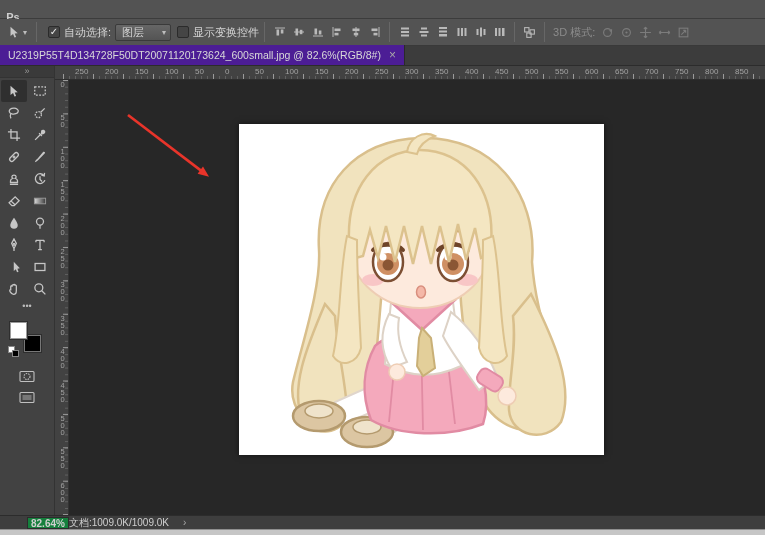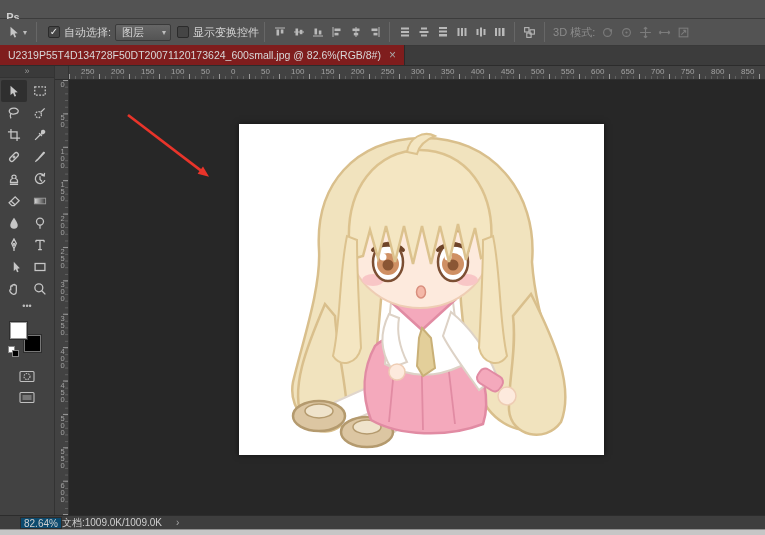--- a/index.html
+++ b/index.html
@@ -19,21 +19,21 @@
   .caret { font-size:8px; color:#bdbdbd; }
   .checkbox { width:12px; height:12px; background:#454545; border:1px solid #2b2b2b; border-radius:2px; margin:0 4px 0 6px; font-size:10px; line-height:10px; text-align:center; color:#eee; }
   .dropdown { display:flex; align-items:center; justify-content:space-between; width:56px; height:17px; margin-left:4px; padding:0 4px 0 6px; background:linear-gradient(#666,#545454); border:1px solid #3a3a3a; border-radius:2px; }
   .opt-icon { width:17px; height:15px; display:flex; align-items:center; justify-content:center; margin:0 1px; }
   .opt-icon svg { stroke:#b9b9b9; fill:#b9b9b9; }
   .disabled-label { color:#8b8b8b; margin:0 3px; }
   .opt-icon.dis svg { stroke:#7c7c7c; fill:#7c7c7c; }
 
   
   #tabbar { position:absolute; top:46px; left:0; right:0; height:20px; background:#3c3c3c; border-bottom:1px solid #2c2c2c; display:flex; align-items:flex-end; }
-  .doc-tab { height:20px; background:#7f1d1d; border-right:1px solid #2a2a2a; display:flex; align-items:center; gap:8px; padding:0 8px; font-size:10.5px; color:#d8d8d8; white-space:nowrap; }
+  .doc-tab { height:20px; background:#4c1d95; border-right:1px solid #2a2a2a; display:flex; align-items:center; gap:8px; padding:0 8px; font-size:10.5px; color:#d8d8d8; white-space:nowrap; }
   .tab-close { color:#a8a8a8; font-size:12px; }
 
   
   #toolbar { position:absolute; top:66px; left:0; width:55px; bottom:20px; background:#424242; border-right:1px solid #333; }
   .tb-head { height:12px; text-align:center; color:#9a9a9a; font-size:9px; line-height:10px; background:#3a3a3a; border-bottom:1px solid #333; }
   .tools { display:grid; grid-template-columns:1fr 1fr; padding:2px 1px 0 1px; }
   .tcell { height:22px; display:flex; align-items:center; justify-content:center; border-radius:2px; }
   .tcell.selected { background:#2f2f2f; }
   .tcell svg { stroke:#c6c6c6; stroke-width:1.1; fill:none; }
   .more-row { text-align:center; color:#bbb; font-size:9px; height:14px; line-height:12px; }
@@ -42,21 +42,21 @@
   .sw-fg { position:absolute; left:2px; top:2px; width:17px; height:17px; background:#ffffff; border:1px solid #9a9a9a; box-shadow:0 0 0 1px #2e2e2e; z-index:2; }
   .sw-bg { position:absolute; left:16px; top:15px; width:17px; height:17px; background:#000000; border:1px solid #777; box-shadow:0 0 0 1px #2e2e2e; z-index:1; }
   .sw-mini { position:absolute; left:0px; top:26px; width:12px; height:12px; z-index:3; }
   .mini-fg { position:absolute; left:0; top:0; width:7px; height:7px; background:#fff; border:1px solid #888; }
   .mini-bg { position:absolute; left:4px; top:4px; width:7px; height:7px; background:#000; border:1px solid #888; }
   .below-tools { display:flex; flex-direction:column; align-items:center; gap:8px; margin-top:12px; }
   .below-tools svg { stroke:#c0c0c0; fill:none; stroke-width:1.1; }
 
   
   #ruler-corner { position:absolute; top:66px; left:55px; width:14px; height:14px; background:#424242; border-right:1px solid #333; border-bottom:1px solid #2e2e2e; }
-  #hruler { position:absolute; top:66px; left:69px; right:0; height:14px; background:#424242; border-bottom:1px solid #2e2e2e; white-space:nowrap; overflow:hidden;
+  #hruler { position:absolute; top:66px; left:63px; right:0; height:14px; background:#424242; border-bottom:1px solid #2e2e2e; white-space:nowrap; overflow:hidden;
     background-image:
       linear-gradient(to right,#9a9a9a 1px,transparent 1px),
       linear-gradient(to right,#616161 1px,transparent 1px);
     background-size:30px 5px, 6px 3px;
     background-repeat:repeat-x;
     background-position:left bottom, left bottom; }
   .hnum { display:inline-block; width:30px; font-size:8px; color:#a2a2a2; vertical-align:top; padding-top:1px; }
   #hruler-pad { display:inline-block; width:12px; }
   #vruler { position:absolute; top:80px; left:55px; width:14px; bottom:20px; background:#424242; border-right:1px solid #333; overflow:hidden;
     background-image:
@@ -67,21 +67,21 @@
     background-position:right top, right top; }
   .vnum { display:block; height:33.4px; width:14px; writing-mode:vertical-rl; text-orientation:upright; font-size:7.5px; color:#a2a2a2; letter-spacing:-2px; line-height:13px; }
 
   
   #canvas { position:absolute; top:80px; left:69px; right:0; bottom:20px; background:#272727; overflow:hidden; }
   #image-box { position:absolute; left:170px; top:44px; width:365px; height:331px; background:#ffffff; box-shadow:0 0 6px rgba(0,0,0,.55); }
   #annotation-arrow { position:absolute; left:50px; top:25px; width:120px; height:90px; }
 
   
   #statusbar { position:absolute; left:0; right:0; bottom:6px; height:14px; background:#3e3e3e; border-top:1px solid #2c2c2c; display:flex; align-items:center; font-size:10px; color:#cfcfcf; }
-  .zoom-field { margin-left:20px; padding:0 3px; border:1px solid #2c2c2c; background:#0c4a6e; height:12px; line-height:11px; }
+  .zoom-field { margin-left:27px; padding:0 3px; border:1px solid #2c2c2c; background:#15803d; height:12px; line-height:11px;font-weight:bold; }
   .doc-info { }
   .status-chevron { margin-left:14px; color:#a8a8a8; }
   #bottomstrip { position:absolute; left:0; right:0; bottom:0; height:6px; background:#c6c6c6; border-top:1px solid #8f8f8f; }
 </style>
 </head>
 <body>
 
 <div id="menubar">
   <div class="ps-logo">Ps</div>
 </div>

